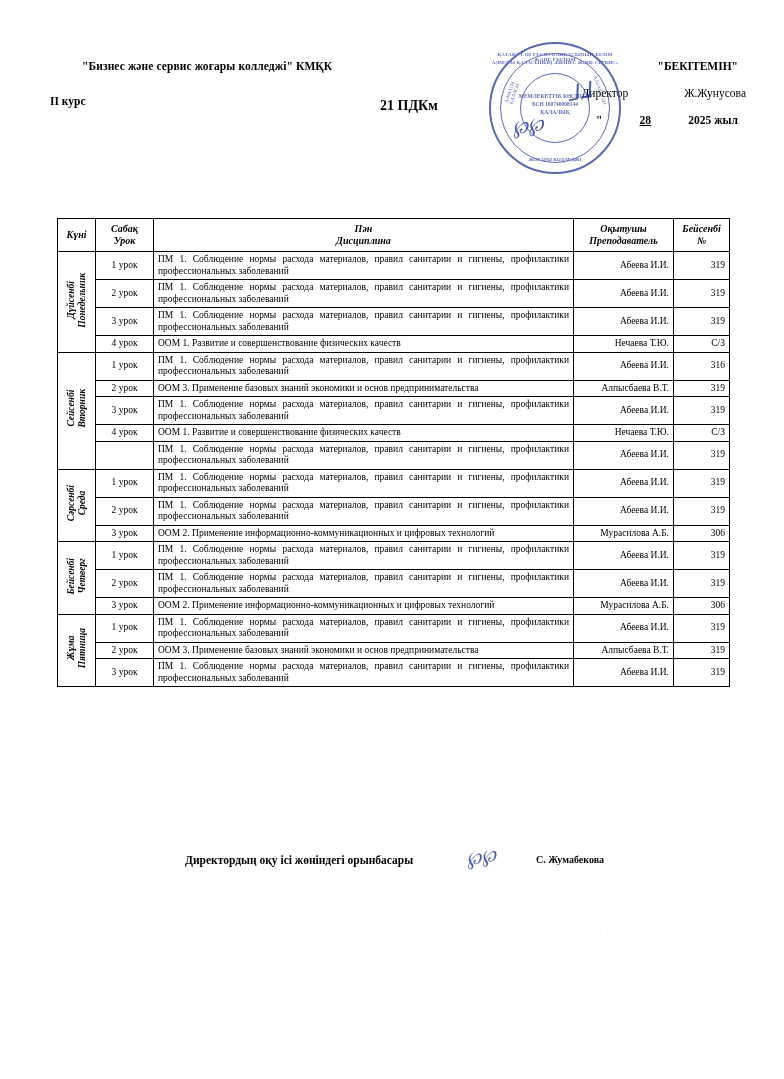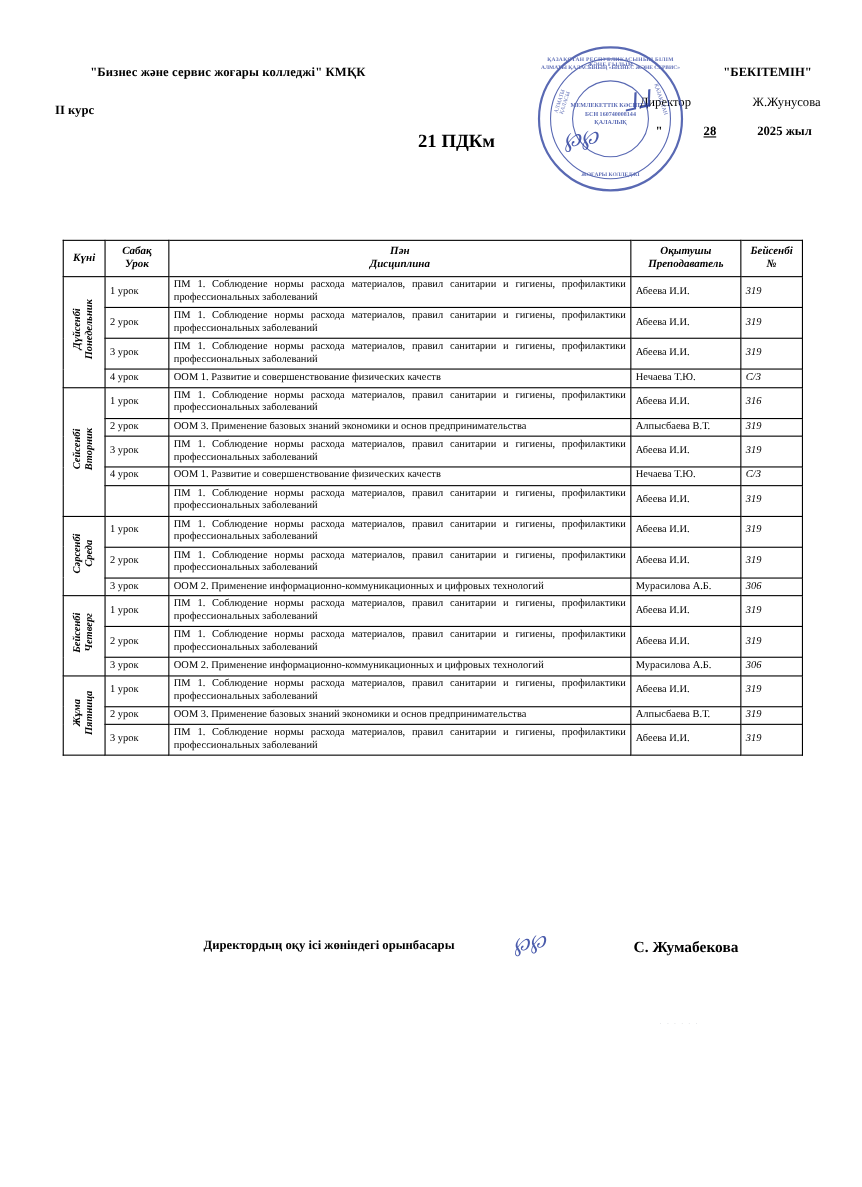--- a/index.html
+++ b/index.html
@@ -184,22 +184,22 @@
     left: 50px;
     top: 0;
     font-size: 11.5px;
     font-weight: bold;
     line-height: 13px;
     width: 40px;
   }
   .group-lbl {
     position: absolute;
     left: 380px;
-    top: 24px;
-    font-size: 17px;
+    top: 3px;
+    font-size: 14px;
     font-weight: bold;
   }
 
   
   table.sched {
     position: absolute;
     left: 57px;
     top: 218px;
     width: 672px;
     border-collapse: collapse;
@@ -236,36 +236,36 @@
     transform: rotate(180deg);
     display: inline-block;
     font-weight: bold;
     font-style: italic;
     font-size: 9.5px;
     line-height: 11px;
     white-space: nowrap;
     text-align: center;
   }
   td.lesson {
-    text-align: left;
+    text-align: center;
     padding-left: 6px;
     font-size: 10px;
   }
   td.subject {
     text-align: justify;
     text-align-last: left;
     padding: 2px 5px;
     font-family: Liberation Serif, serif;
   }
   td.teacher {
     padding-left: 5px;
+    text-align: right;
   }
   td.room {
-    text-align: left;
-    font-style: italic;
+    text-align: right;
   }
 
   
   .footer {
     position: absolute;
     left: 0;
     top: 848px;
     width: 784px;
     height: 40px;
   }
@@ -274,23 +274,22 @@
     left: 152px;
     top: 6px;
     font-size: 11.5px;
     font-weight: bold;
     margin-left: 33px;
   }
   .footer-name {
     position: absolute;
     left: 536px;
     top: 6px;
-    font-size: 14px;
-    font-weight: bold;
-    margin-left: 40px;
+    font-size: 10px;
+    font-weight: bold;
   }
   .footer-sig {
     position: absolute;
     left: 466px;
     top: -4px;
     font-size: 18px;
     font-style: italic;
     color: #2b3f9e;
     transform: rotate(-10deg);
     opacity: 0.85;

